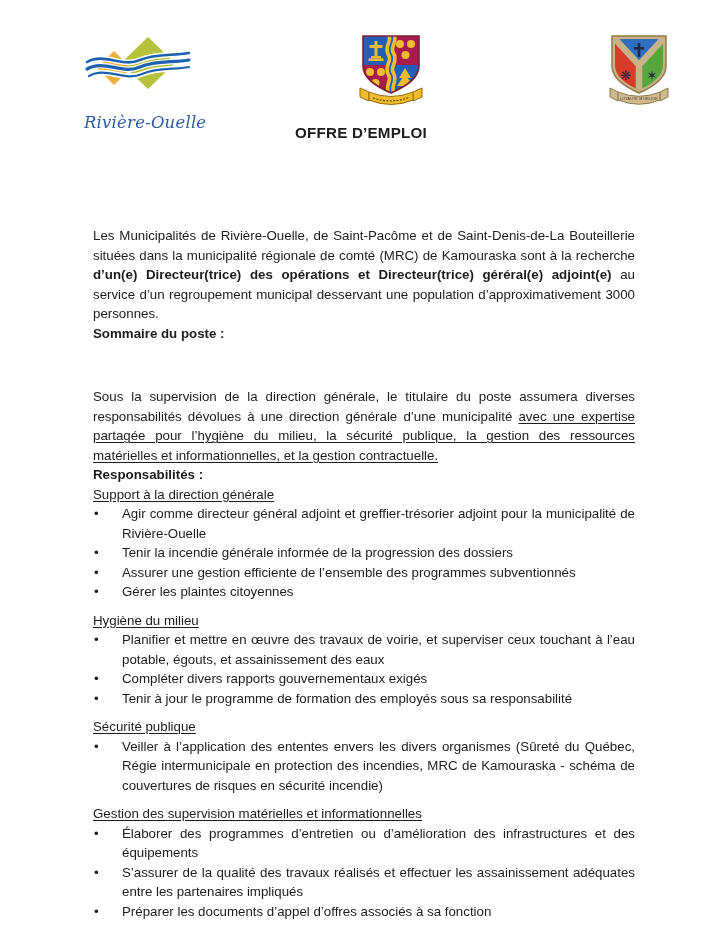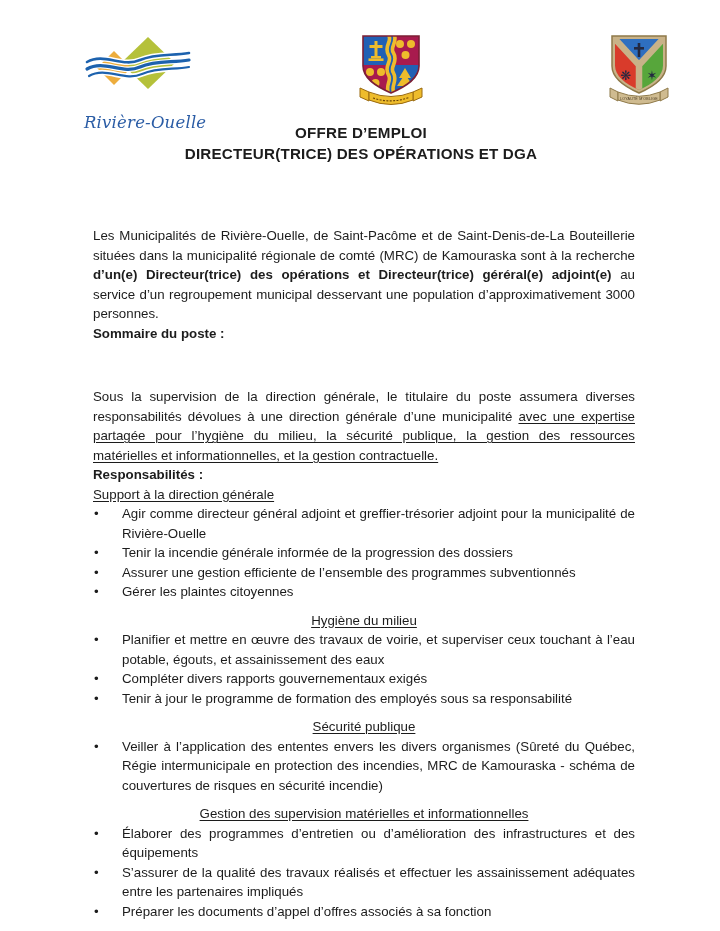--- a/index.html
+++ b/index.html
@@ -20,21 +20,21 @@
   .title-block { position:absolute; left:2px; right:0; top:122px; text-align:center; }
   .title-line { font-size:15.2px; font-weight:bold; line-height:21px; letter-spacing:.2px; }
   
   .content { position:absolute; left:93px; top:182px; width:542px;
              font-size:13.3px; line-height:19.5px; }
   .para { text-align:justify;margin-top:44px; }
   .b { font-weight:bold; }
   .u { text-decoration:underline; text-underline-offset:2px; text-decoration-thickness:1px; }
   .sec-heading { font-weight:bold; }
   .sub-title { text-decoration:underline; text-underline-offset:2px; }
-  .sub-title.gap { margin-top:9px;text-align:center; }
+  .sub-title.gap { margin-top:9px; }
   ul.bullets { list-style:none; }
   ul.bullets li { position:relative; padding-left:29px; text-align:justify; }
   ul.bullets .blt { position:absolute; left:1px; top:0; }
 </style>
 </head>
 <body>
 
 <div class="page">
 
   <div class="logo-left">
@@ -119,21 +119,20 @@
         <path d="M7,57 l8,4 0,9 -8,-4 z" fill="#cfbb90" stroke="#8f7a4a" stroke-width="1"></path>
         <path d="M65,57 l-8,4 0,9 8,-4 z" fill="#cfbb90" stroke="#8f7a4a" stroke-width="1"></path>
         <path d="M15,61 q21,8.5 42,0 l0,8 q-21,8.5 -42,0 z" fill="#cfbb90" stroke="#8f7a4a" stroke-width="1"></path>
         <text x="36" y="68.8" font-size="3.6" letter-spacing="0.2" fill="#4a3a22" text-anchor="middle" font-family="Liberation Sans, sans-serif">LOYAUTÉ M’OBLIGE</text>
       </g>
     </svg>
   </div>
 
   <div class="title-block">
     <div class="title-line">OFFRE D’EMPLOI</div>
-    <div class="title-line">DIRECTEUR(TRICE) DES OPÉRATIONS ET DGA</div>
   </div>
 
   <div class="content">
 
     <p class="para"><span>Les Municipalités de Rivière-Ouelle, de Saint-Pacôme et de Saint-Denis-de-La Bouteillerie situées dans la municipalité régionale de comté (MRC) de Kamouraska sont à la recherche </span><span class="b">d’un(e) Directeur(trice) des opérations et Directeur(trice) géréral(e) adjoint(e)</span><span> au service d’un regroupement municipal desservant une population d’approximativement 3000 personnes.</span></p>
 
     <div class="sec-heading">Sommaire du poste :</div>
     <p class="para"><span>Sous la supervision de la direction générale, le titulaire du poste assumera diverses responsabilités dévolues à une direction générale d’une municipalité </span><span class="u">avec une expertise partagée pour l’hygiène du milieu, la sécurité publique, la gestion des ressources matérielles et informationnelles, et la gestion contractuelle.</span></p>
 
     <div class="sec-heading">Responsabilités :</div>

